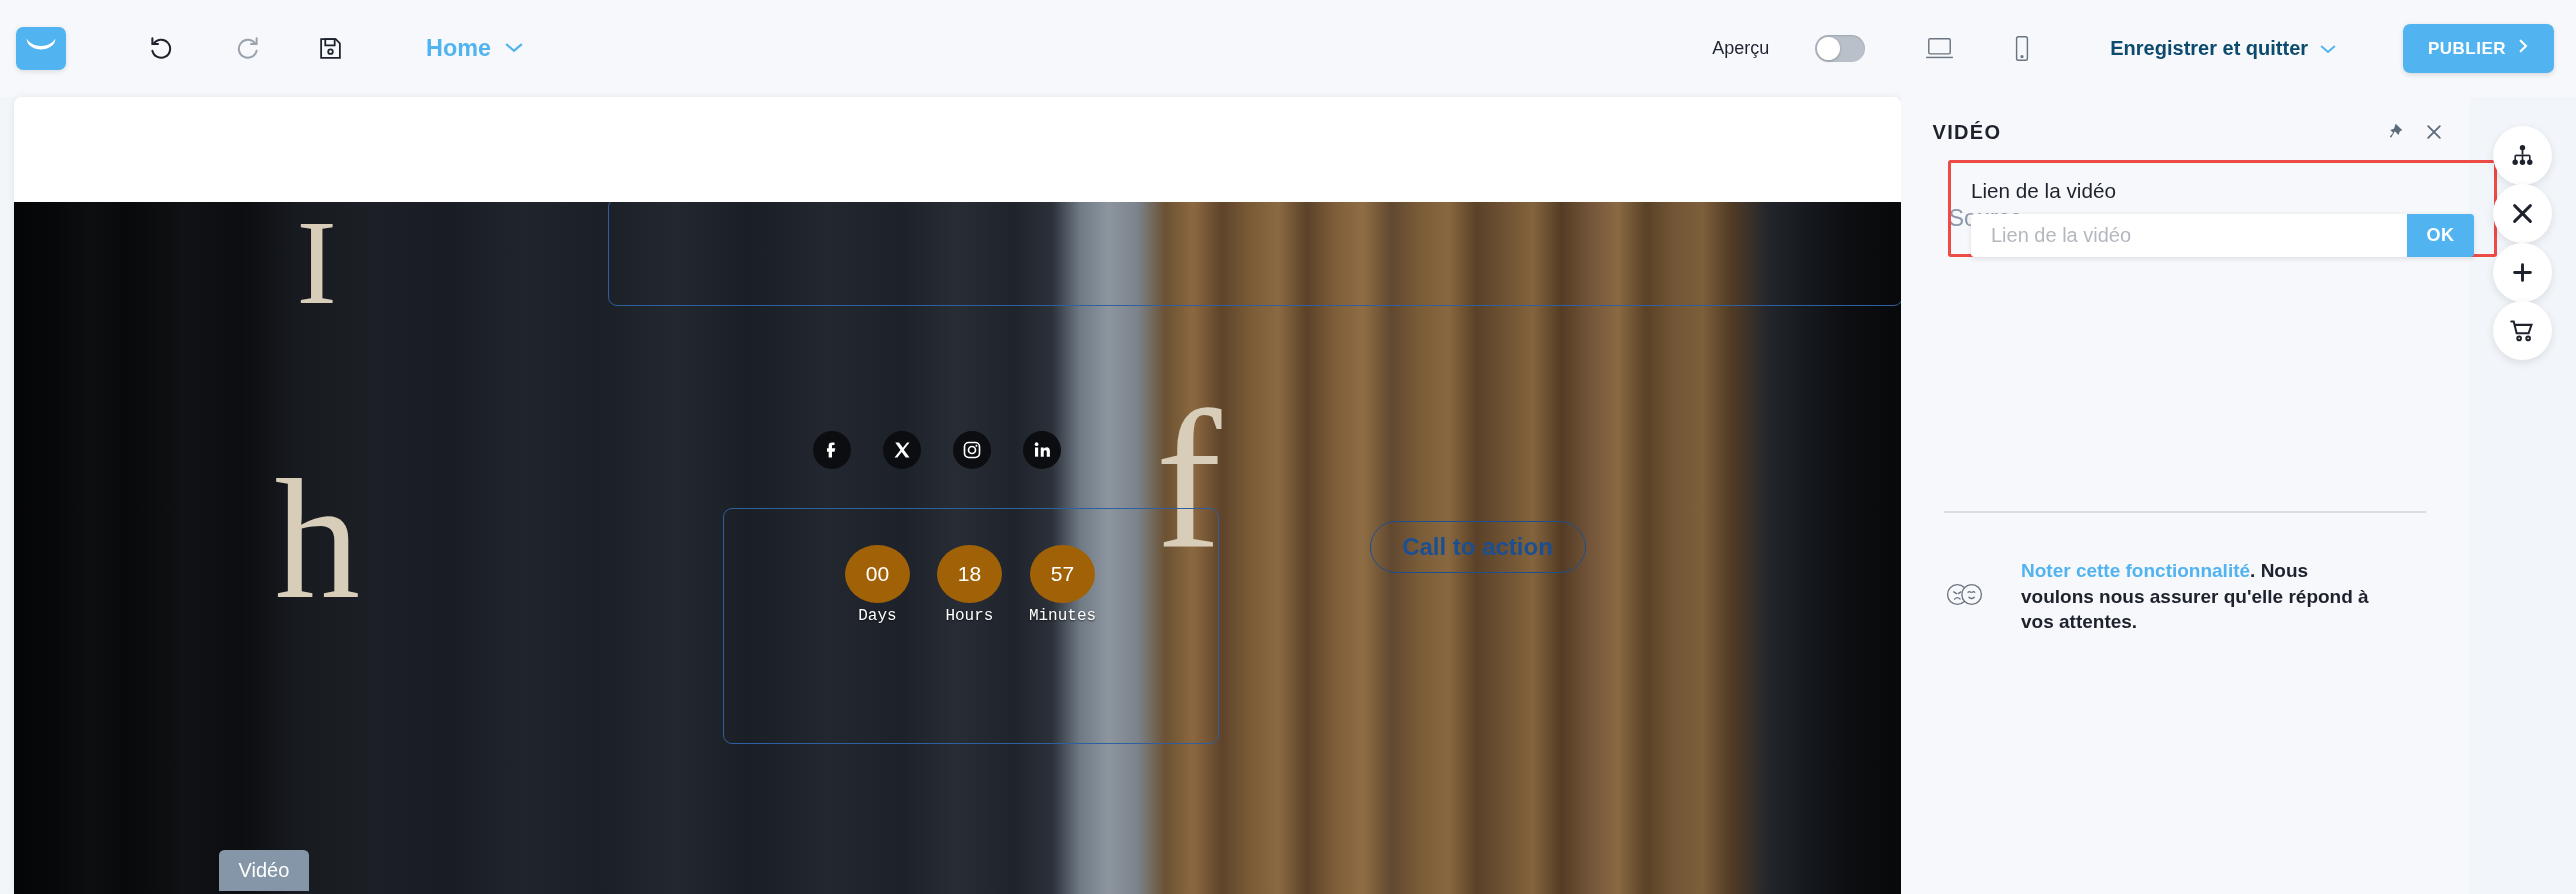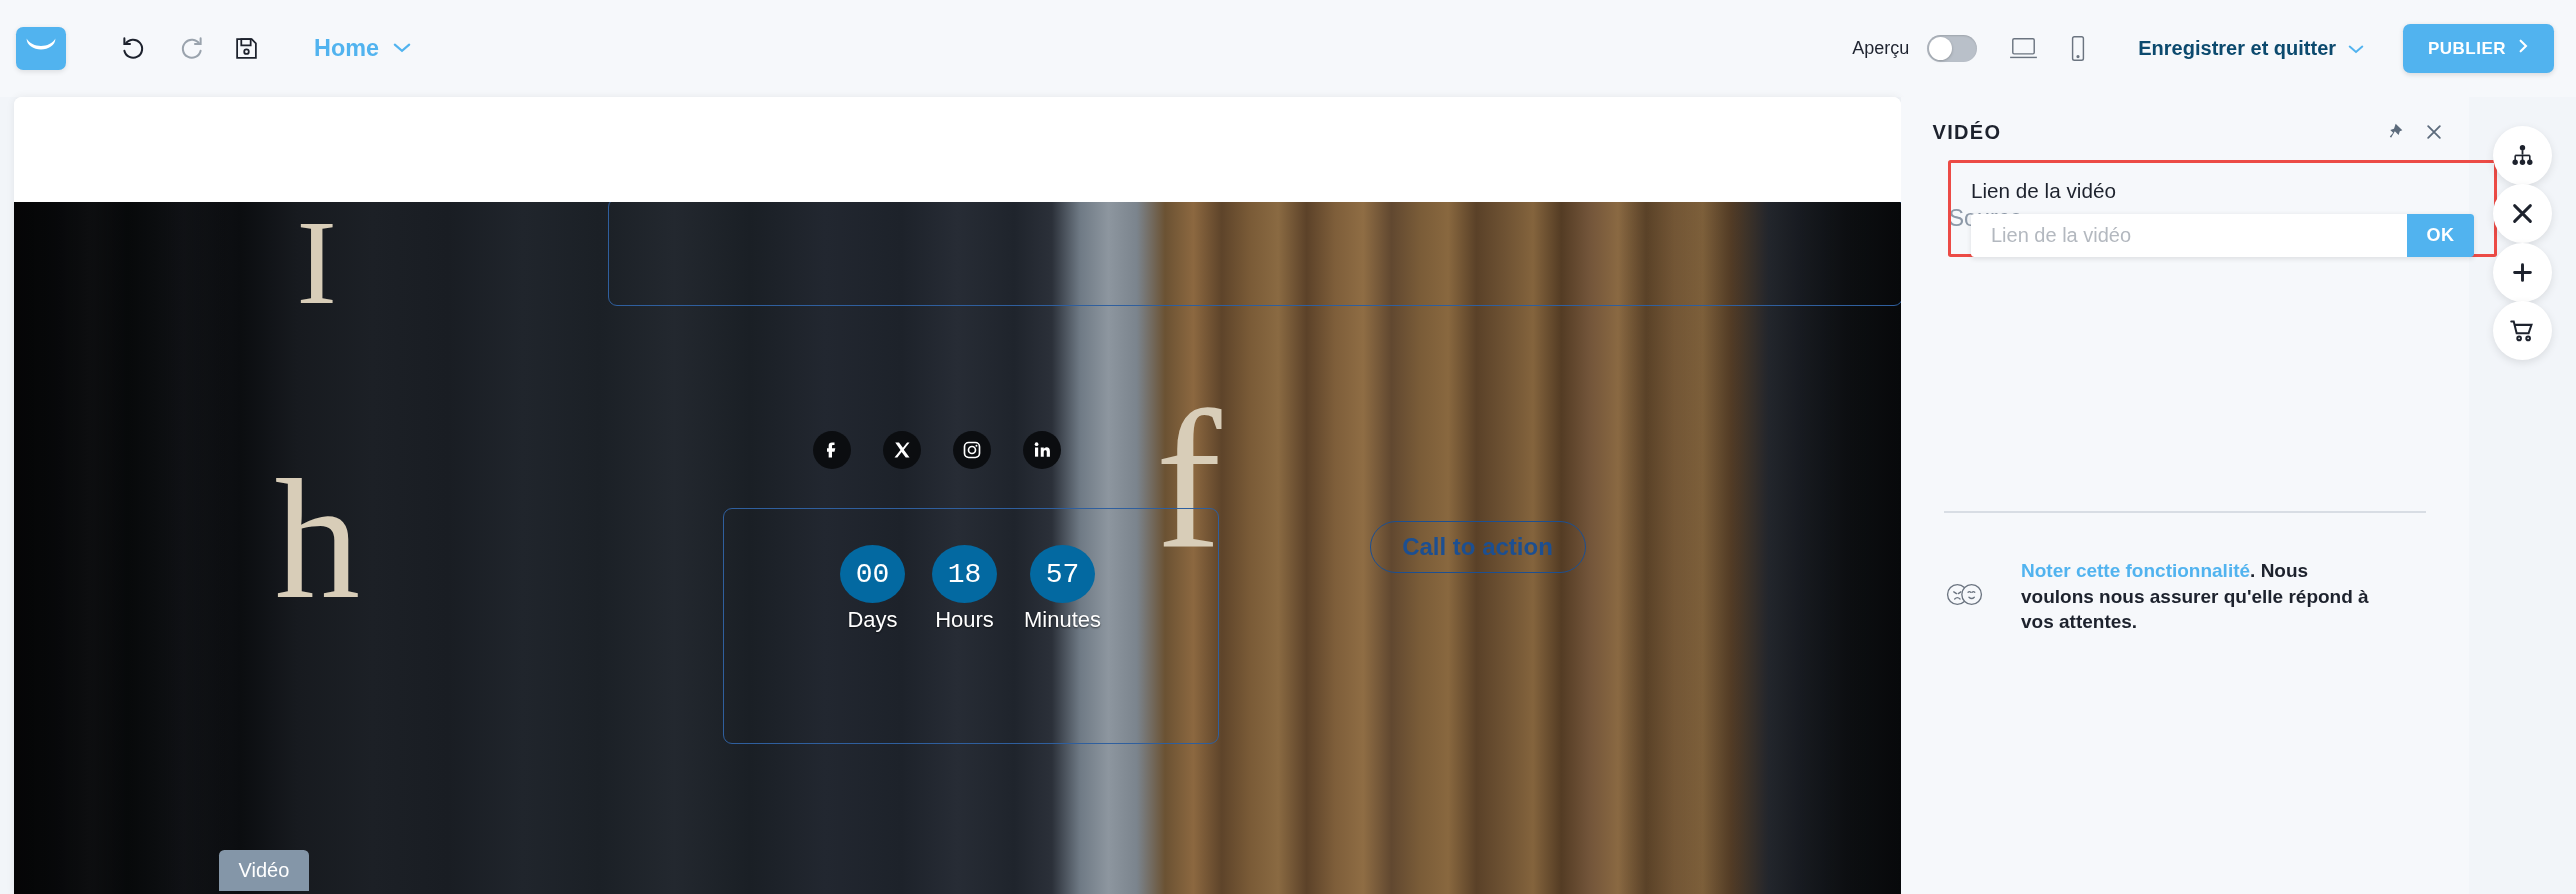--- a/index.html
+++ b/index.html
@@ -8,21 +8,21 @@
     background: #f2f5f9;
     font-family: "Liberation Sans", sans-serif;
     overflow: hidden;
   }
 
   
   .topbar {
     position: absolute; top: 0; left: 0;
     width: 2576px; height: 97px;
     background: #f6f8fb;
-    display: flex; align-items: center;
+    display: flex; align-items: center; gap: 28px;
   }
   .logo {
     margin-left: 16px;
     width: 50px; height: 43px;
     border-radius: 7.2px;
     background: #51b3ef;
     display: flex; align-items: center; justify-content: center;
     box-shadow: 0 1.8px 5.4px rgba(0,0,0,.10);
   }
   .tb-icon {
@@ -137,28 +137,28 @@
     position: absolute;
     left: 709px; top: 306px; width: 496px; height: 236px;
     border: 0.9px solid #2f5f9e;
     border-radius: 9px;
   }
   .cd-row { position: absolute; left: 0; top: 36px; width: 100%;
             display: flex; justify-content: center; gap: 27px; }
   .cd-unit { display: flex; flex-direction: column; align-items: center; }
   .cd-circle {
     width: 65px; height: 58px; border-radius: 50%;
-    background: #0369a1;
-    display: flex; align-items: center; justify-content: center;
-    color: #ffffff; font-size: 28px; font-weight: 300;
+    background: #a16207;
+    display: flex; align-items: center; justify-content: center;
+    color: #ffffff; font-size: 21px; font-weight: 300;
+    font-family: Liberation Sans, sans-serif;
+  }
+  .cd-label {
+    margin-top: 3.6px; color: #fff; font-size: 16px; font-weight: 300;
     font-family: Liberation Mono, monospace;
-  }
-  .cd-label {
-    margin-top: 3.6px; color: #fff; font-size: 22px; font-weight: 300;
-    font-family: Liberation Sans, sans-serif;
     text-shadow: 0 0.9px 1.8px rgba(0,0,0,.6);
   }
   .cd-row2 { position: absolute; left: 0; top: 131px; width: 100%;
              display: flex; justify-content: center; }
 
   
   .cta {
     position: absolute; left: 1356px; top: 319px;
     width: 216px; height: 52px;
     border: 1.8px solid #1c4f91;

